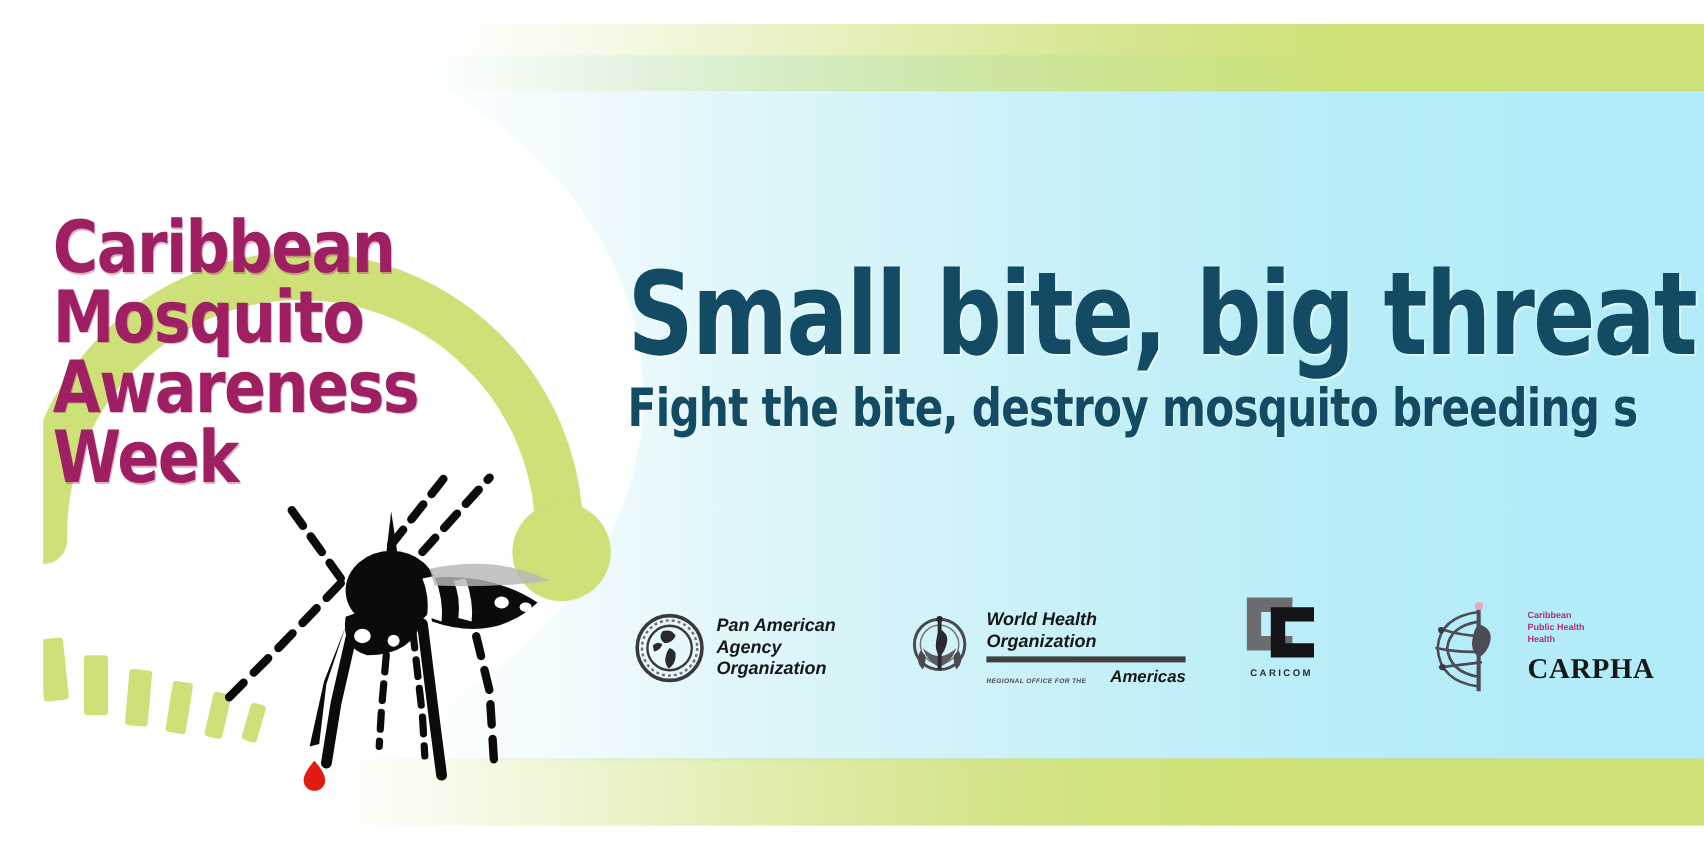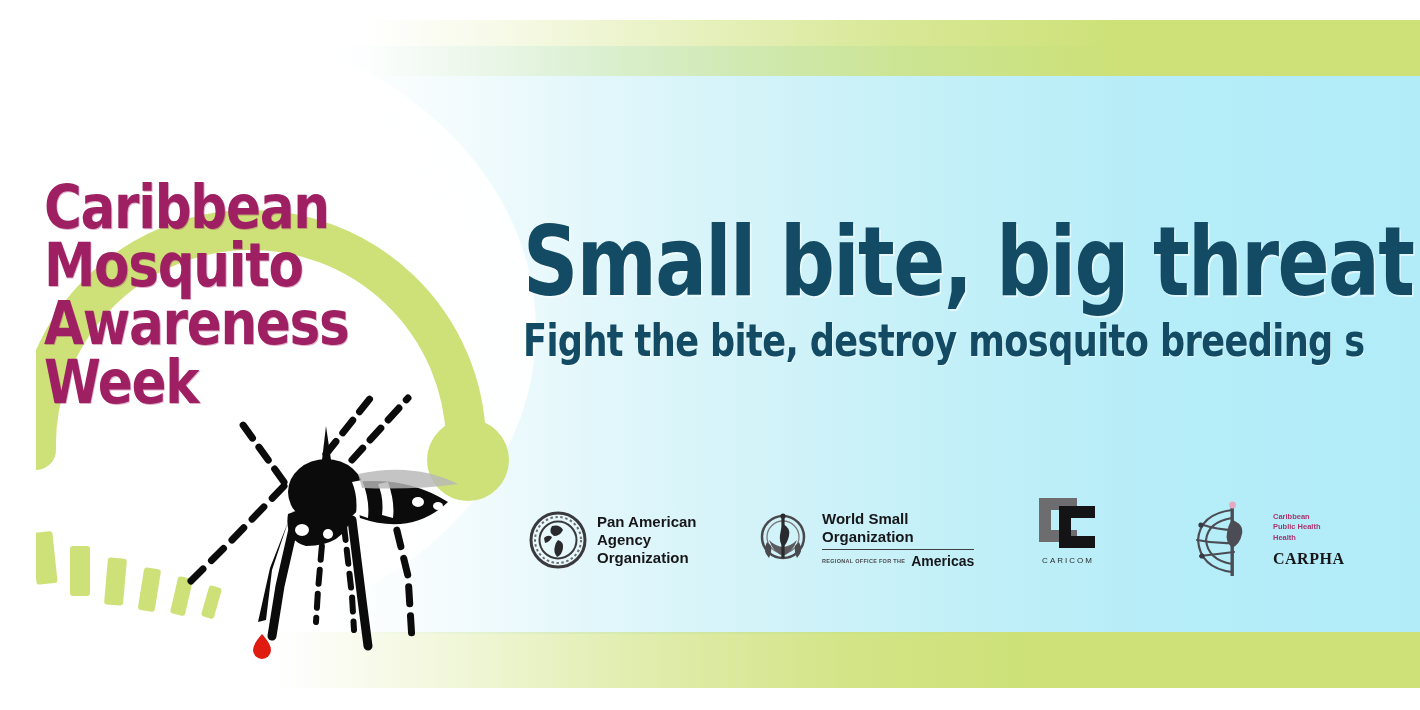--- a/index.html
+++ b/index.html
@@ -171,71 +171,72 @@
     gap: 9px;
     color: #1d1d1d;
   }
   .partner-mark { flex: 0 0 auto; }
   .partner-text {
     font-family: "Liberation Sans", sans-serif;
     font-weight: bold;
     font-size: 15px;
     line-height: 1.18;
     color: #17171a;
+    font-style: italic;
   }
   .partner-text span { display: block; white-space: nowrap; }
 
   .paho  { left: 0px;   }
   .who   { left: 225px; }
   .caricom { left: 505px; flex-direction: column; align-items: center; gap: 2px; }
   .carpha  { left: 660px; }
 
   .who-sub {
     margin-top: 4px;
-    border-top: 1px solid #404040;
+    border-top: 5px solid #404040;
     padding-top: 3px;
     display: flex;
-    align-items: center;
-    gap: 6px;
+    align-items: flex-end;
+    gap: 20px;
   }
   .who-sub-tiny {
     font-size: 5.5px;
     letter-spacing: 0.3px;
     color: #4a4a4e;
     font-weight: bold;
     white-space: nowrap;
   }
   .who-sub-main {
     font-size: 14px;
     font-weight: bold;
     color: #17171a;
     white-space: nowrap;
   }
 
   .caricom-word {
     font-family: "Liberation Sans", sans-serif;
     font-size: 8px;
-    font-weight: normal;
+    font-weight: bold;
     letter-spacing: 2px;
     color: #2b2b2e;
     text-align: center;
   }
 
   .carpha-text { display: flex; flex-direction: column; justify-content: center; }
   .carpha-tiny {
     font-size: 7.5px;
     line-height: 1.35;
     color: #a8336f;
     font-weight: bold;
   }
   .carpha-tiny span { display: block; white-space: nowrap; }
   .carpha-word {
     margin-top: 7px;
     font-family: "Liberation Serif", serif;
-    font-size: 16px;
+    font-size: 24px;
     font-weight: bold;
     letter-spacing: 0.5px;
     color: #17171a;
   }
 </style>
 </head>
 <body>
 
 <div class="banner">
 
@@ -348,21 +349,21 @@
         <circle cx="30" cy="27" r="21" fill="none" stroke="#4a4a4e" stroke-width="2.5"></circle>
         <circle cx="30" cy="27" r="16" fill="none" stroke="#7a7a7e" stroke-width="1.3"></circle>
         <path d="M14 32 q-5 9 2 16 q3 -6 2 -12 Z" fill="#4a4a4e"></path>
         <path d="M46 32 q5 9 -2 16 q-3 -6 -2 -12 Z" fill="#4a4a4e"></path>
         <path d="M16 30 q4 12 14 16 q10 -4 14 -16 q-6 6 -14 7 q-8 -1 -14 -7 Z" fill="#5c5c60"></path>
         <rect x="28.4" y="8" width="3.2" height="40" fill="#2a2a2e"></rect>
         <path d="M30 14 q8 4 6 12 q-2 8 -6 11 q-4 -5 -3 -12 q1 -7 3 -11 Z" fill="#2a2a2e"></path>
         <circle cx="30" cy="6" r="2.6" fill="#2a2a2e"></circle>
       </svg>
       <div class="partner-text">
-        <span>World Small</span>
+        <span>World Health</span>
         <span>Organization</span>
         <div class="who-sub">
           <div class="who-sub-tiny">REGIONAL OFFICE FOR THE</div>
           <div class="who-sub-main">Americas</div>
         </div>
       </div>
     </div>
 
     <div class="partner caricom">
       <svg class="partner-mark" width="70" height="62" viewBox="0 0 70 62">

